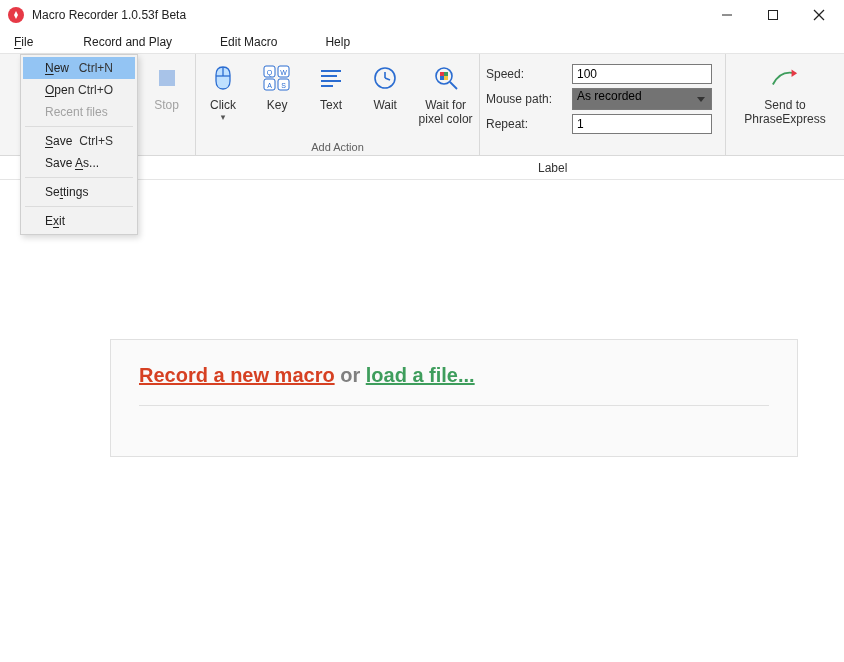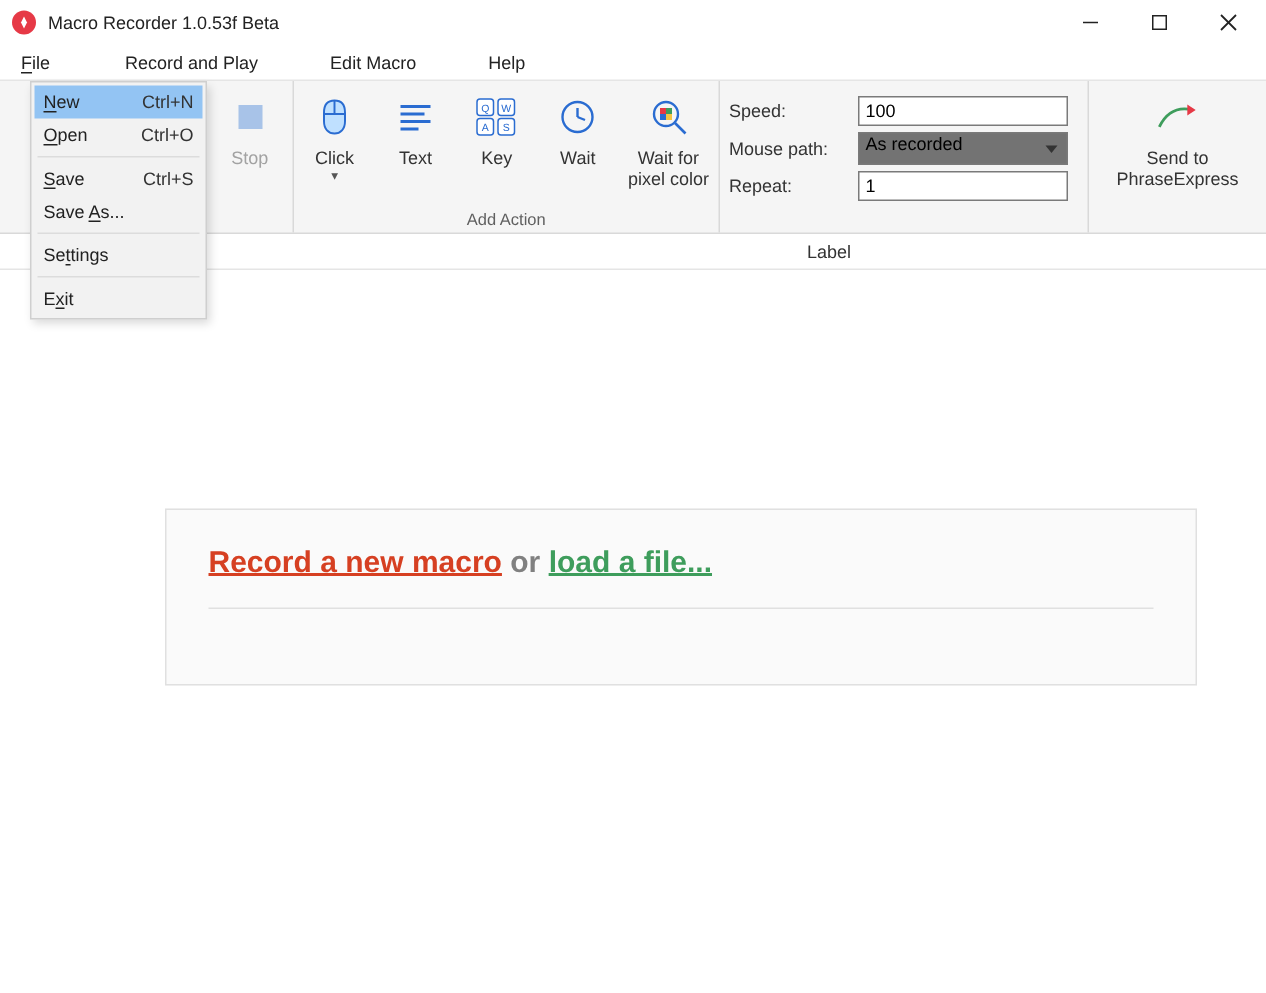--- a/index.html
+++ b/index.html
@@ -141,21 +141,21 @@
     width: 118px;
     background: #f2f2f2;
     border: 1px solid #cfcfcf;
     box-shadow: 2px 3px 6px rgba(0,0,0,0.15);
     z-index: 50;
     padding: 2px;
   }
   .fm-item {
     height: 22px;
     display: flex; align-items: center;
-    padding: 0 6px;
+    padding: 0 22px;
     color: #222;
     justify-content: space-between;
   }
   .fm-item .u { text-decoration: underline; text-underline-offset: 2px; }
   .fm-item.sel { background: #93c4f3; }
   .fm-item.disabled { color: #a2a2a2; }
   .fm-sep { height: 1px; background: #dcdcdc; margin: 3px 2px; }
   .fm-shortcut { color: #333; font-size: 12px; }
 </style>
 </head>
@@ -222,46 +222,46 @@
               <path d="M11 2 C6 2 4 5 4 10 L4 16 C4 21 7 24 11 24 C15 24 18 21 18 16 L18 10 C18 5 16 2 11 2 Z" fill="#bfe0ff" stroke="#2a6cd1" stroke-width="1.3"></path>
               <line x1="11" y1="2" x2="11" y2="11" stroke="#2a6cd1" stroke-width="1.3"></line>
               <line x1="4" y1="11" x2="18" y2="11" stroke="#2a6cd1" stroke-width="1.3"></line>
             </svg>
         </div>
         <div class="lbl">Click</div>
         <div class="dd">▾</div>
       </div>
       <div class="rbtn">
         <div class="box">
-          <svg width="24" height="20" viewBox="0 0 24 20">
-            <line x1="2" y1="3" x2="22" y2="3" stroke="#2a6cd1" stroke-width="2"></line>
-            <line x1="2" y1="8" x2="18" y2="8" stroke="#2a6cd1" stroke-width="2"></line>
-            <line x1="2" y1="13" x2="22" y2="13" stroke="#2a6cd1" stroke-width="2"></line>
-            <line x1="2" y1="18" x2="14" y2="18" stroke="#2a6cd1" stroke-width="2"></line>
-          </svg>
-        </div>
-        <div class="lbl">Text</div>
-      </div>
-      <div class="rbtn">
-        <div class="box">
           <svg width="28" height="26" viewBox="0 0 28 26">
             <rect x="1" y="1" width="11" height="11" rx="2" fill="#fff" stroke="#2a6cd1"></rect>
               <text x="6.5" y="9.5" font-size="7" text-anchor="middle" fill="#2a6cd1">Q</text>
             <rect x="15" y="1" width="11" height="11" rx="2" fill="#fff" stroke="#2a6cd1"></rect>
               <text x="20.5" y="9.5" font-size="7" text-anchor="middle" fill="#2a6cd1">W</text>
             <rect x="1" y="14" width="11" height="11" rx="2" fill="#fff" stroke="#2a6cd1"></rect>
               <text x="6.5" y="22.5" font-size="7" text-anchor="middle" fill="#2a6cd1">A</text>
             <rect x="15" y="14" width="11" height="11" rx="2" fill="#fff" stroke="#2a6cd1"></rect>
               <text x="20.5" y="22.5" font-size="7" text-anchor="middle" fill="#2a6cd1">S</text>
           </svg>
         </div>
         <div class="lbl">Key</div>
       </div>
       <div class="rbtn">
         <div class="box">
+          <svg width="24" height="20" viewBox="0 0 24 20">
+            <line x1="2" y1="3" x2="22" y2="3" stroke="#2a6cd1" stroke-width="2"></line>
+            <line x1="2" y1="8" x2="18" y2="8" stroke="#2a6cd1" stroke-width="2"></line>
+            <line x1="2" y1="13" x2="22" y2="13" stroke="#2a6cd1" stroke-width="2"></line>
+            <line x1="2" y1="18" x2="14" y2="18" stroke="#2a6cd1" stroke-width="2"></line>
+          </svg>
+        </div>
+        <div class="lbl">Text</div>
+      </div>
+      <div class="rbtn">
+        <div class="box">
           <svg width="24" height="24" viewBox="0 0 24 24">
               <circle cx="12" cy="12" r="10" fill="none" stroke="#2a6cd1" stroke-width="1.6"></circle>
               <line x1="12" y1="12" x2="12" y2="6" stroke="#2a6cd1" stroke-width="1.6"></line>
               <line x1="12" y1="12" x2="17" y2="14" stroke="#2a6cd1" stroke-width="1.6"></line>
             </svg>
         </div>
         <div class="lbl">Wait</div>
       </div>
       <div class="rbtn" style="width:60px;">
         <div class="box">
@@ -328,20 +328,23 @@
 
 <div class="file-menu">
   <div class="fm-item sel">
     <span><span class="u">N</span>ew</span>
     <span class="fm-shortcut">Ctrl+N</span>
   </div>
   <div class="fm-item">
     <span><span class="u">O</span>pen</span>
     <span class="fm-shortcut">Ctrl+O</span>
   </div>
+  <div class="fm-item disabled">
+    <span>Recent files</span>
+  </div>
   <div class="fm-sep"></div>
   <div class="fm-item">
     <span><span class="u">S</span>ave</span>
     <span class="fm-shortcut">Ctrl+S</span>
   </div>
   <div class="fm-item">
     <span>Save <span class="u">A</span>s...</span>
   </div>
   <div class="fm-sep"></div>
   <div class="fm-item">

